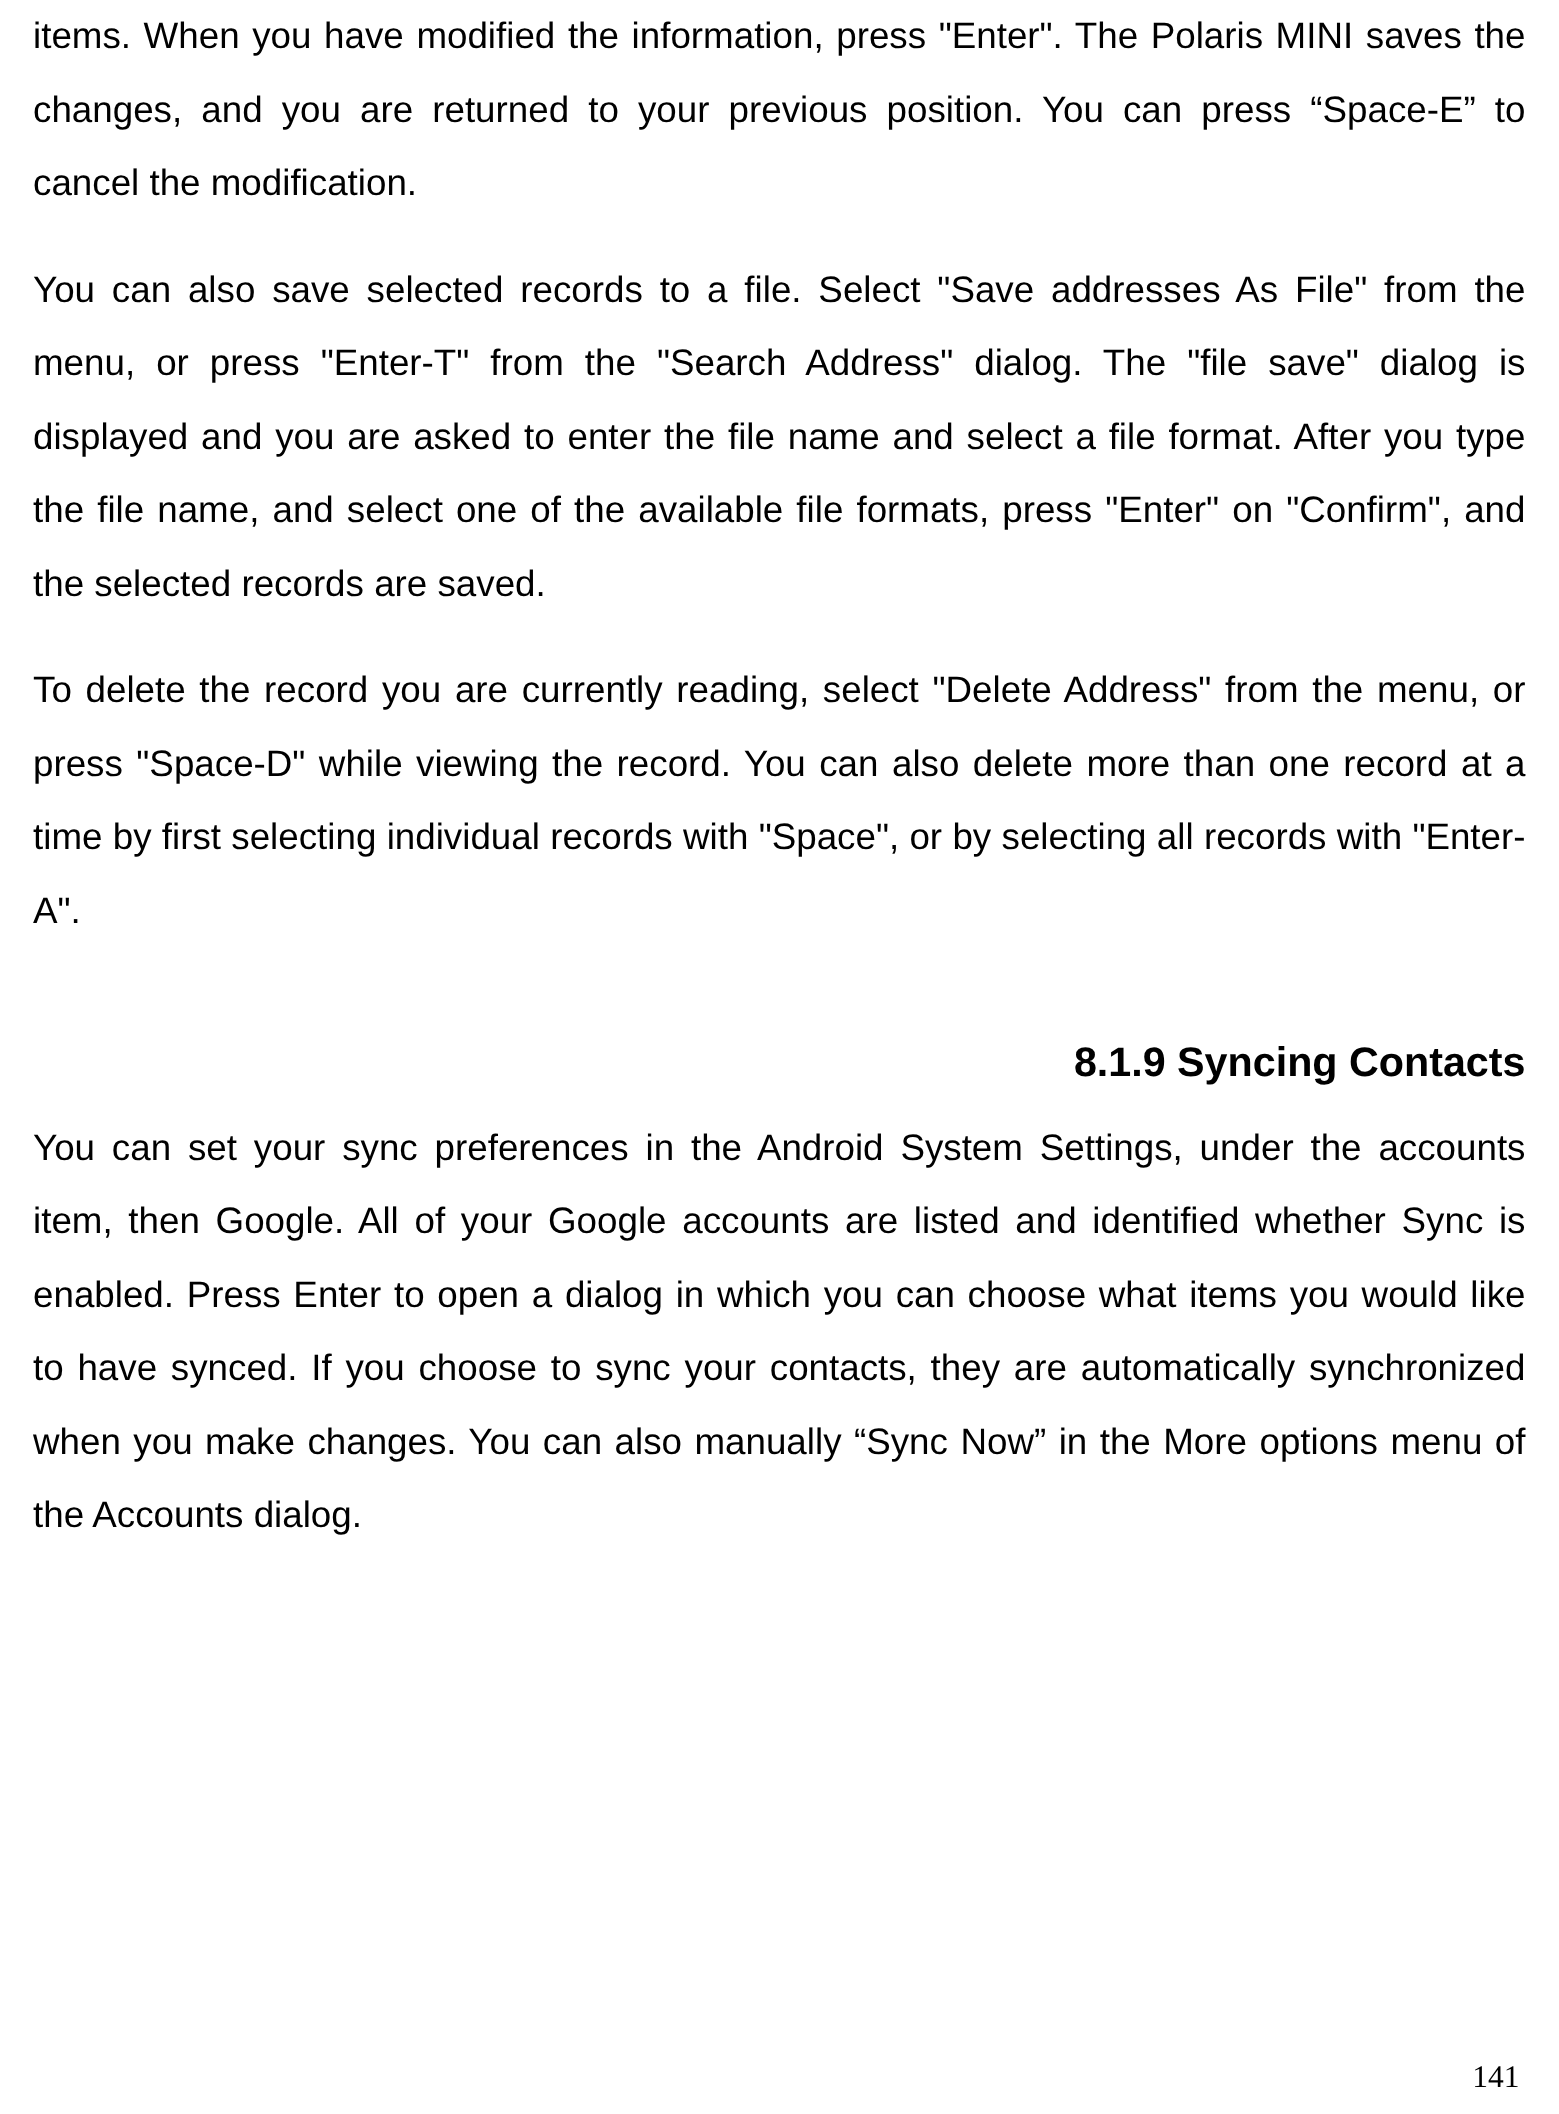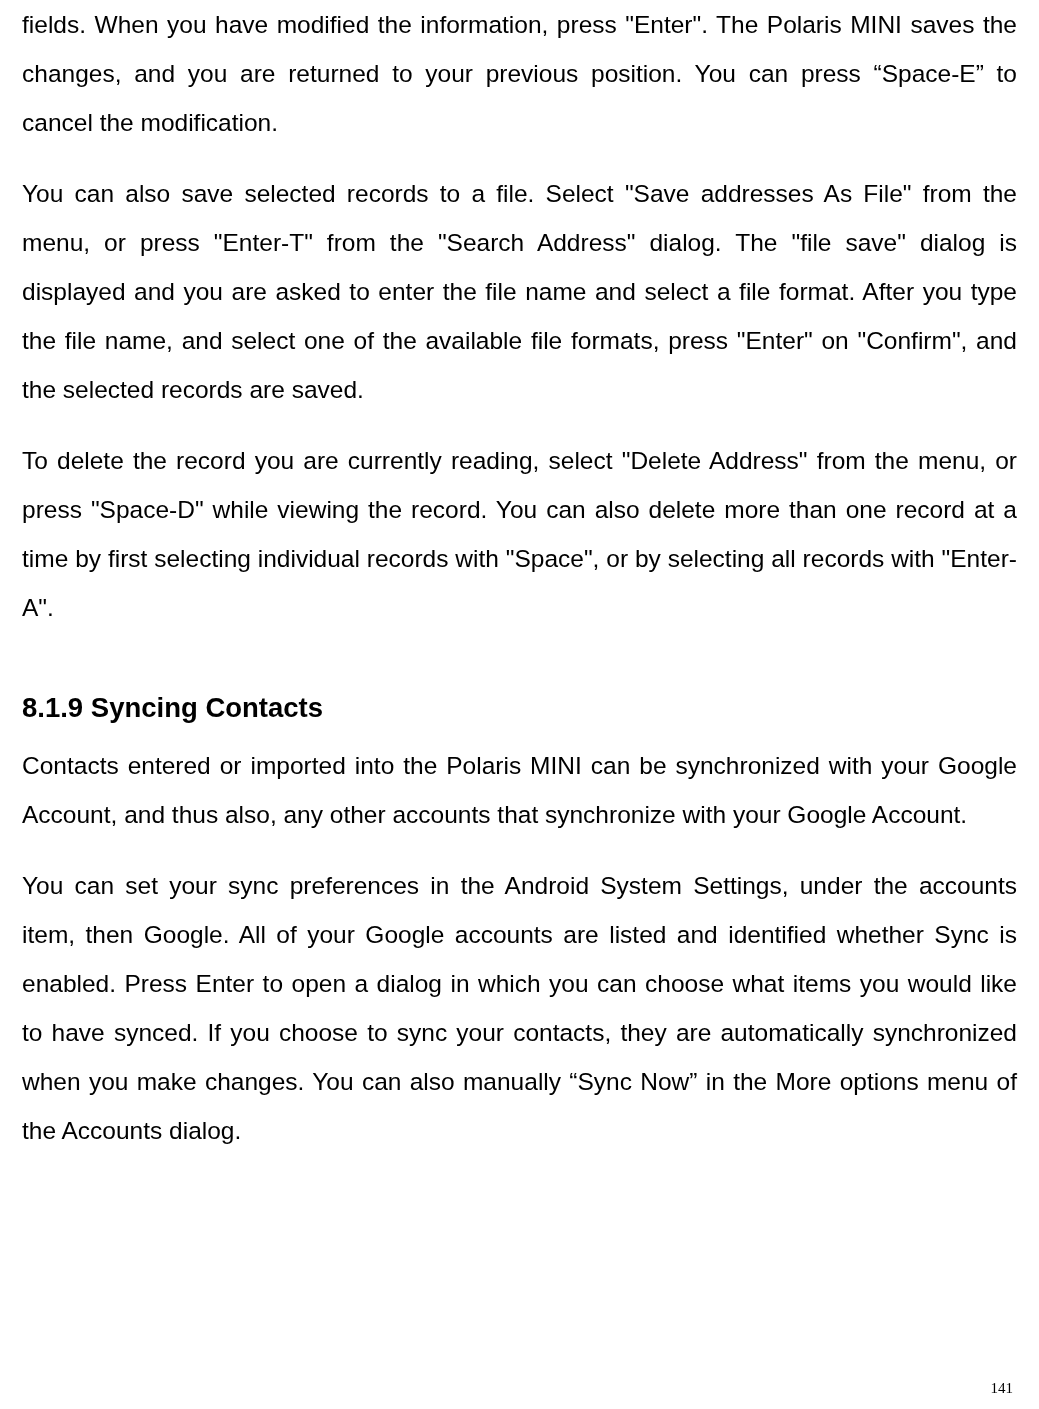--- a/index.html
+++ b/index.html
@@ -22,36 +22,35 @@
     }
     p {
       text-align: justify;
       margin-bottom: 22px;
     }
     h2 {
       font-size: 27.5px;
       font-weight: bold;
       margin-top: 48px;
       margin-bottom: 6px;
-      text-align: left;
+      text-align: right;
     }
     .page-number {
       position: absolute;
       bottom: 12px;
       right: 26px;
       font-family: Georgia, 'Times New Roman', serif;
-      font-size: 15px;
+      font-size: 21px;
       color: #000;
     }
   </style>
 </head>
 <body>
 
 <div class="content">
-  <p>fields. When you have modified the information, press "Enter". The Polaris MINI saves the changes, and you are returned to your previous position. You can press “Space-E” to cancel the modification.</p>
+  <p>items. When you have modified the information, press "Enter". The Polaris MINI saves the changes, and you are returned to your previous position. You can press “Space-E” to cancel the modification.</p>
   <p>You can also save selected records to a file. Select "Save addresses As File" from the menu, or press "Enter-T" from the "Search Address" dialog. The "file save" dialog is displayed and you are asked to enter the file name and select a file format. After you type the file name, and select one of the available file formats, press "Enter" on "Confirm", and the selected records are saved.</p>
   <p>To delete the record you are currently reading, select "Delete Address" from the menu, or press "Space-D" while viewing the record. You can also delete more than one record at a time by first selecting individual records with "Space", or by selecting all records with "Enter-A".</p>
   <h2>8.1.9 Syncing Contacts</h2>
-  <p>Contacts entered or imported into the Polaris MINI can be synchronized with your Google Account, and thus also, any other accounts that synchronize with your Google Account.</p>
   <p>You can set your sync preferences in the Android System Settings, under the accounts item, then Google. All of your Google accounts are listed and identified whether Sync is enabled. Press Enter to open a dialog in which you can choose what items you would like to have synced. If you choose to sync your contacts, they are automatically synchronized when you make changes. You can also manually “Sync Now” in the More options menu of the Accounts dialog.</p>
 </div>
 
 <div class="page-number">141</div>
 
 </body></html>

